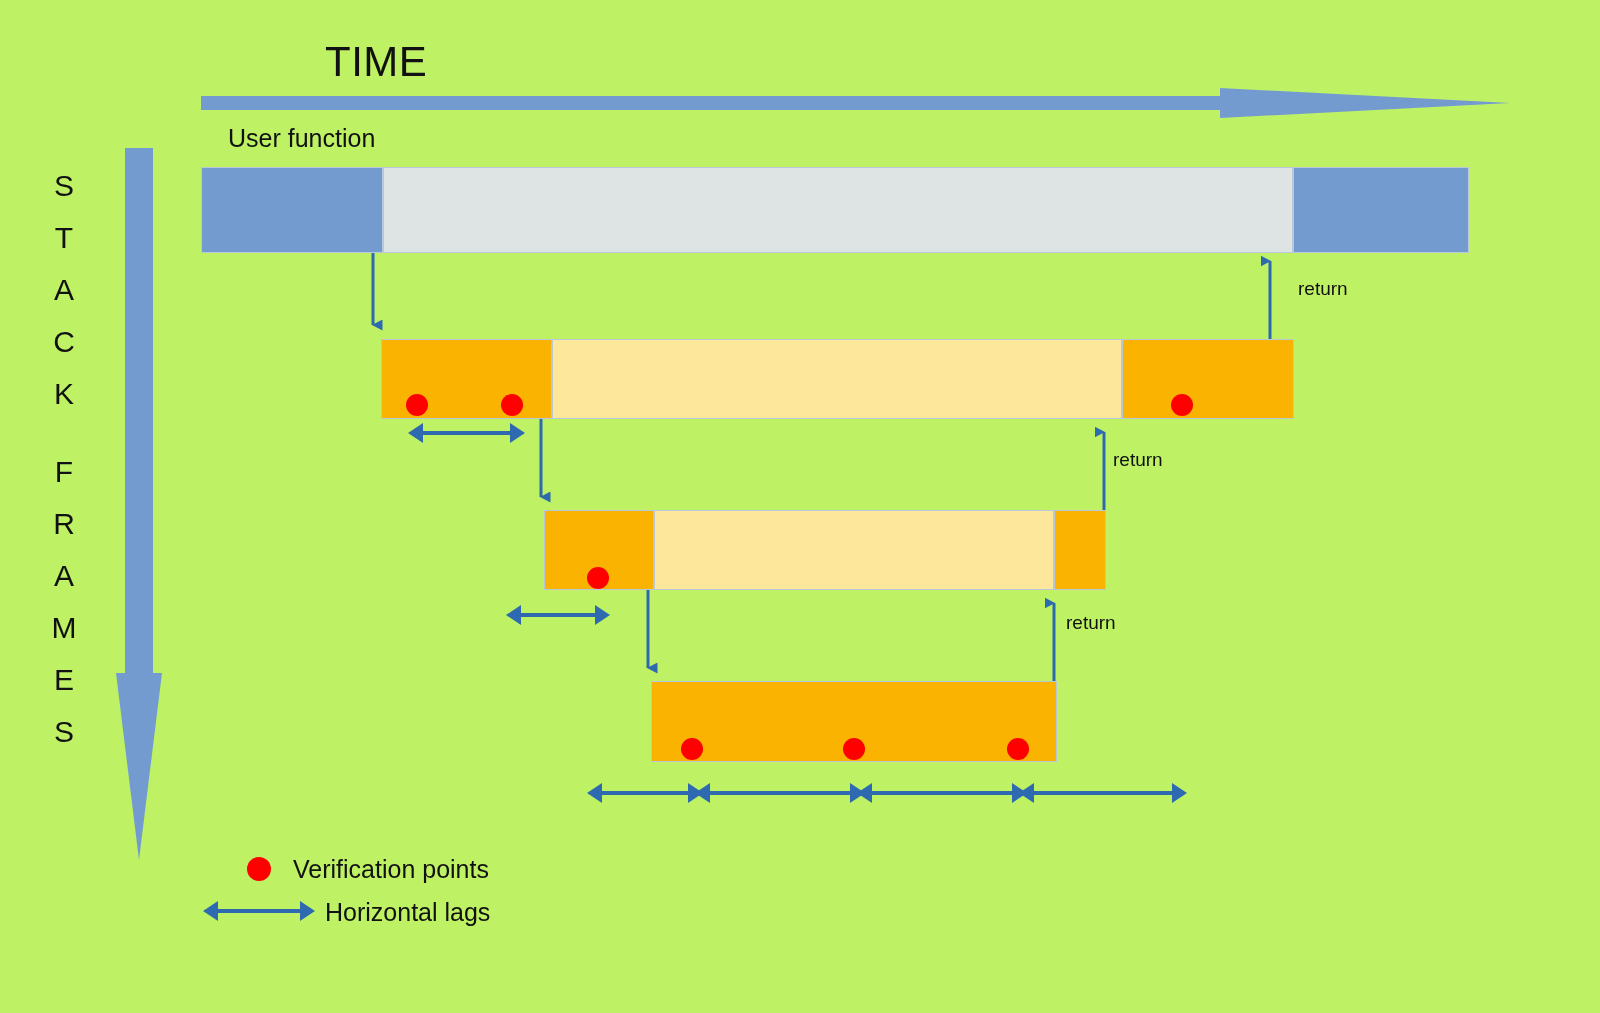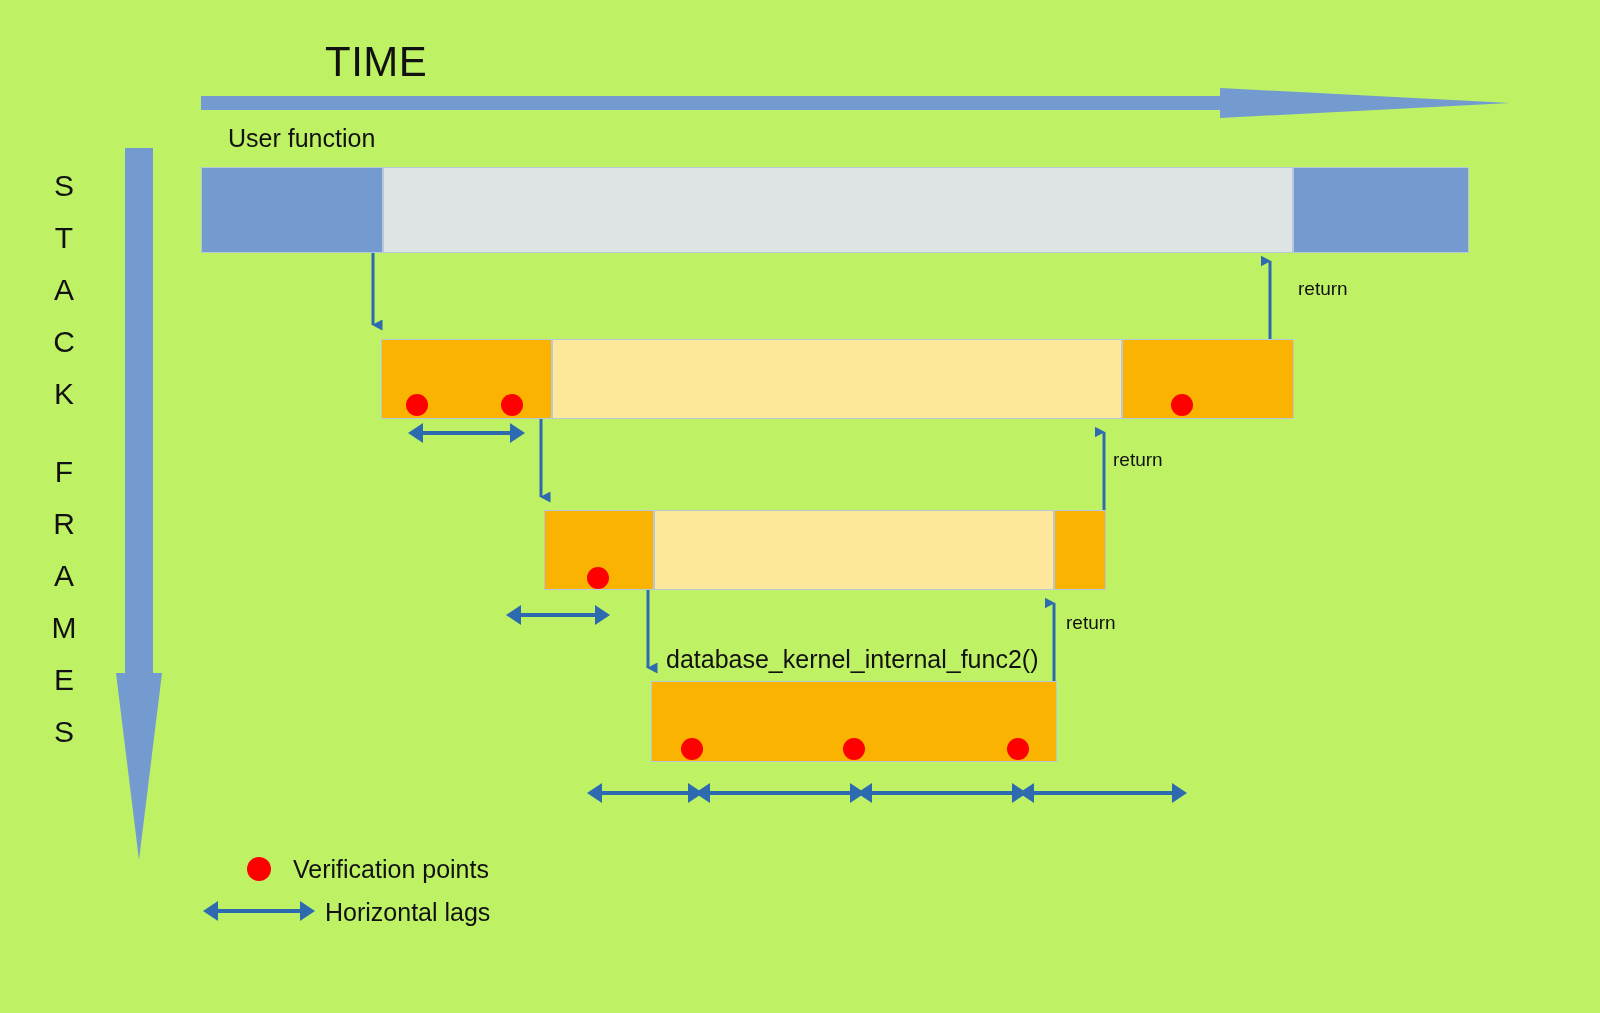--- a/index.html
+++ b/index.html
@@ -128,21 +128,20 @@
   <div class="abs dot" style="left:501px;top:394px;"></div>
   <div class="abs dot" style="left:1171px;top:394px;"></div>
 
 
   <div class="abs bar seg-orange" style="left:544px;top:510px;width:110px;height:80px;"></div>
   <div class="abs bar seg-yellow" style="left:654px;top:510px;width:400px;height:80px;"></div>
   <div class="abs bar seg-orange" style="left:1054px;top:510px;width:52px;height:80px;"></div>
 
   <div class="abs dot" style="left:587px;top:567px;"></div>
 
-  <div class="abs fn-label" style="left:666px;top:645px;">database_kernel_internal_func2()</div>
 
   <div class="abs bar seg-orange" style="left:651px;top:681px;width:406px;height:81px;"></div>
 
   <div class="abs dot" style="left:681px;top:738px;"></div>
   <div class="abs dot" style="left:843px;top:738px;"></div>
   <div class="abs dot" style="left:1007px;top:738px;"></div>
 
   <div class="abs return-label" style="left:1298px;top:278px;">return</div>
   <div class="abs return-label" style="left:1113px;top:449px;">return</div>
   <div class="abs return-label" style="left:1066px;top:612px;">return</div>

